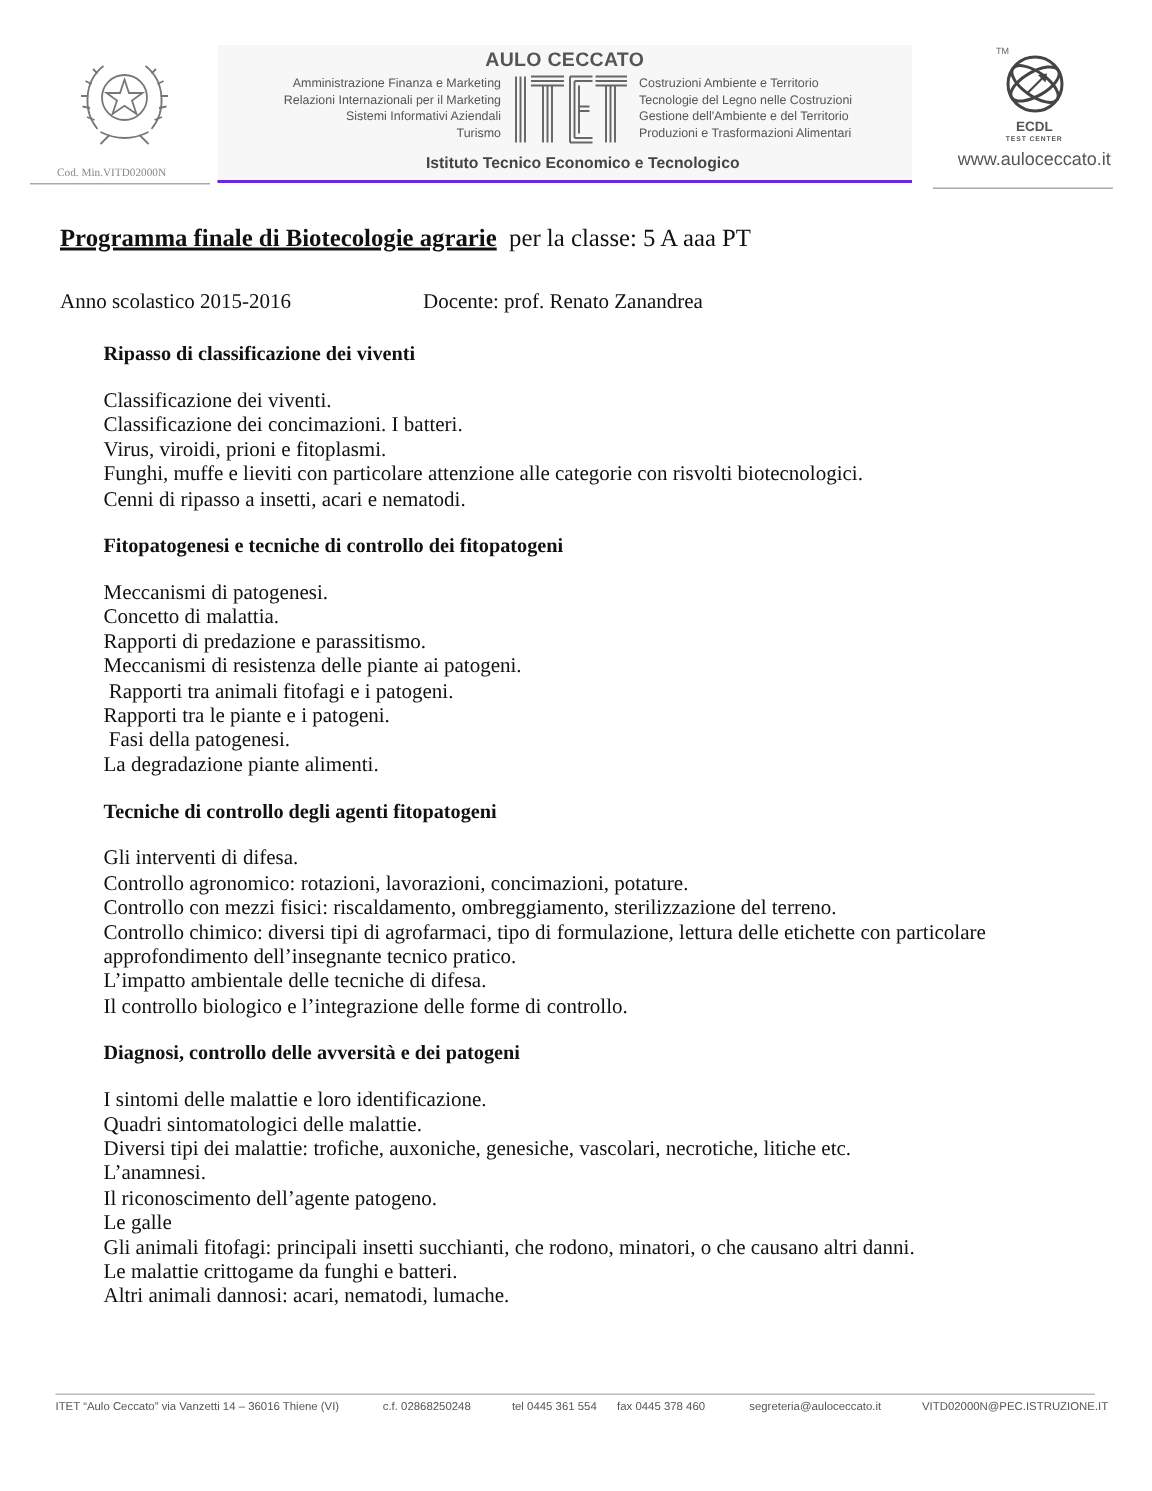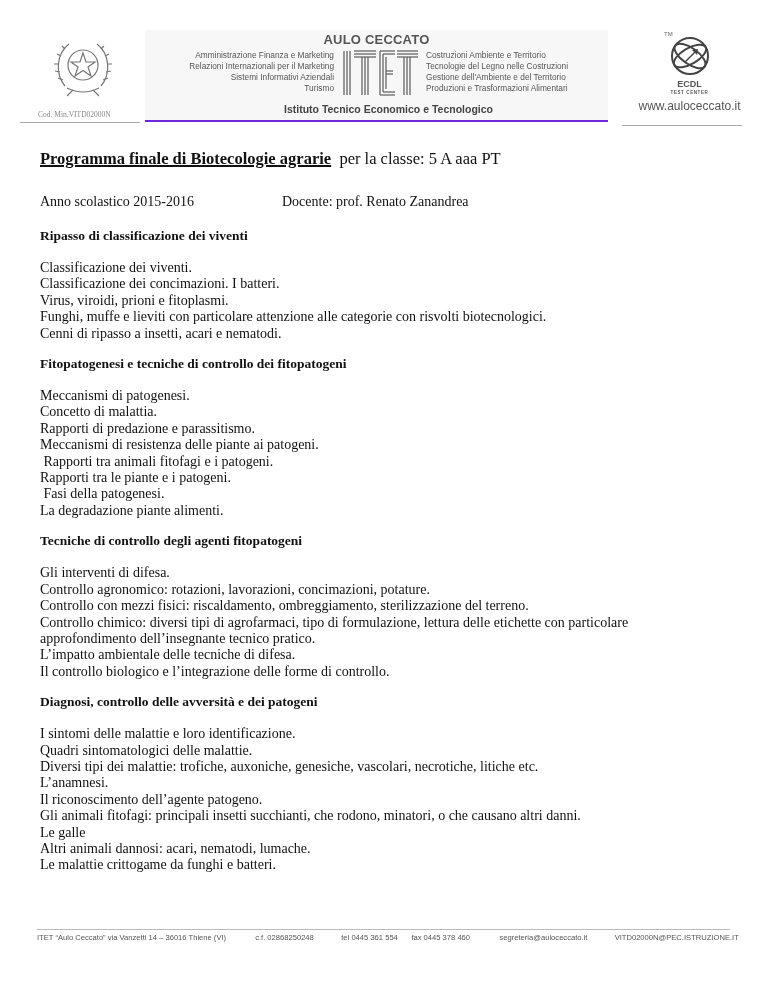--- a/index.html
+++ b/index.html
@@ -36,21 +36,21 @@
     .site-url { position: absolute; left: 0; width: 100%; top: 71px; font-family: "Liberation Sans", sans-serif;
                 font-size: 12px; color: #555; }
     .right-rule { position: absolute; left: 622px; top: 125px; width: 120px; height: 1px; background: #aaa; }
 
     
     .content { position: absolute; left: 40px; top: 150px; width: 700px; font-size: 14px; line-height: 16px; }
     .doc-title { margin: 0; font-size: 16.5px; line-height: 18px; font-weight: normal; }
     .doc-title .main { font-weight: bold; text-decoration: underline; text-decoration-thickness: 1.5px; }
     .meta { margin-top: 26px; font-size: 14px; white-space: nowrap; }
     .meta .year { display: inline-block; width: 242px; }
-    .section { margin-top: 14px; }
+    .section { margin-top: 14px; margin-left: 29px; }
     .section h2 { margin: 0; font-size: 13.5px; line-height: 16px; font-weight: bold; }
     .section ul { list-style: none; margin: 16px 0 0 0; padding: 0; }
     .section li { margin: 0; padding: 0; white-space: pre; line-height: 16.4px; }
     .section li.wrap { white-space: normal; }
 
     
     .footer-rule { position: absolute; left: 37px; top: 929px; width: 693px; height: 1px; background: #bbb; }
     .footer { position: absolute; left: 37px; top: 933px; width: 700px; font-family: "Liberation Sans", sans-serif;
               font-size: 7.6px; color: #555; white-space: nowrap; }
     .footer span { display: inline-block; }
@@ -190,24 +190,24 @@
   </div>
 
   <div class="section">
     <h2>Diagnosi, controllo delle avversità e dei patogeni</h2>
     <ul>
       <li>I sintomi delle malattie e loro identificazione.</li>
       <li>Quadri sintomatologici delle malattie.</li>
       <li>Diversi tipi dei malattie: trofiche, auxoniche, genesiche, vascolari, necrotiche, litiche etc.</li>
       <li>L’anamnesi.</li>
       <li>Il riconoscimento dell’agente patogeno.</li>
+      <li>Le galle</li>
       <li>Gli animali fitofagi: principali insetti succhianti, che rodono, minatori, o che causano altri danni.</li>
-      <li>Le galle</li>
+      <li>Le malattie crittogame da funghi e batteri.</li>
       <li>Altri animali dannosi: acari, nematodi, lumache.</li>
-      <li>Le malattie crittogame da funghi e batteri.</li>
     </ul>
   </div>
 </div>
 
 <div class="footer-rule"></div>
 <div class="footer">
   <span style="width:216px">ITET “Aulo Ceccato” via Vanzetti 14 – 36016 Thiene (VI)</span>
   <span style="width:84px">c.f. 02868250248</span>
   <span style="width:68px">tel 0445 361 554</span>
   <span style="width:86px">fax 0445 378 460</span>

